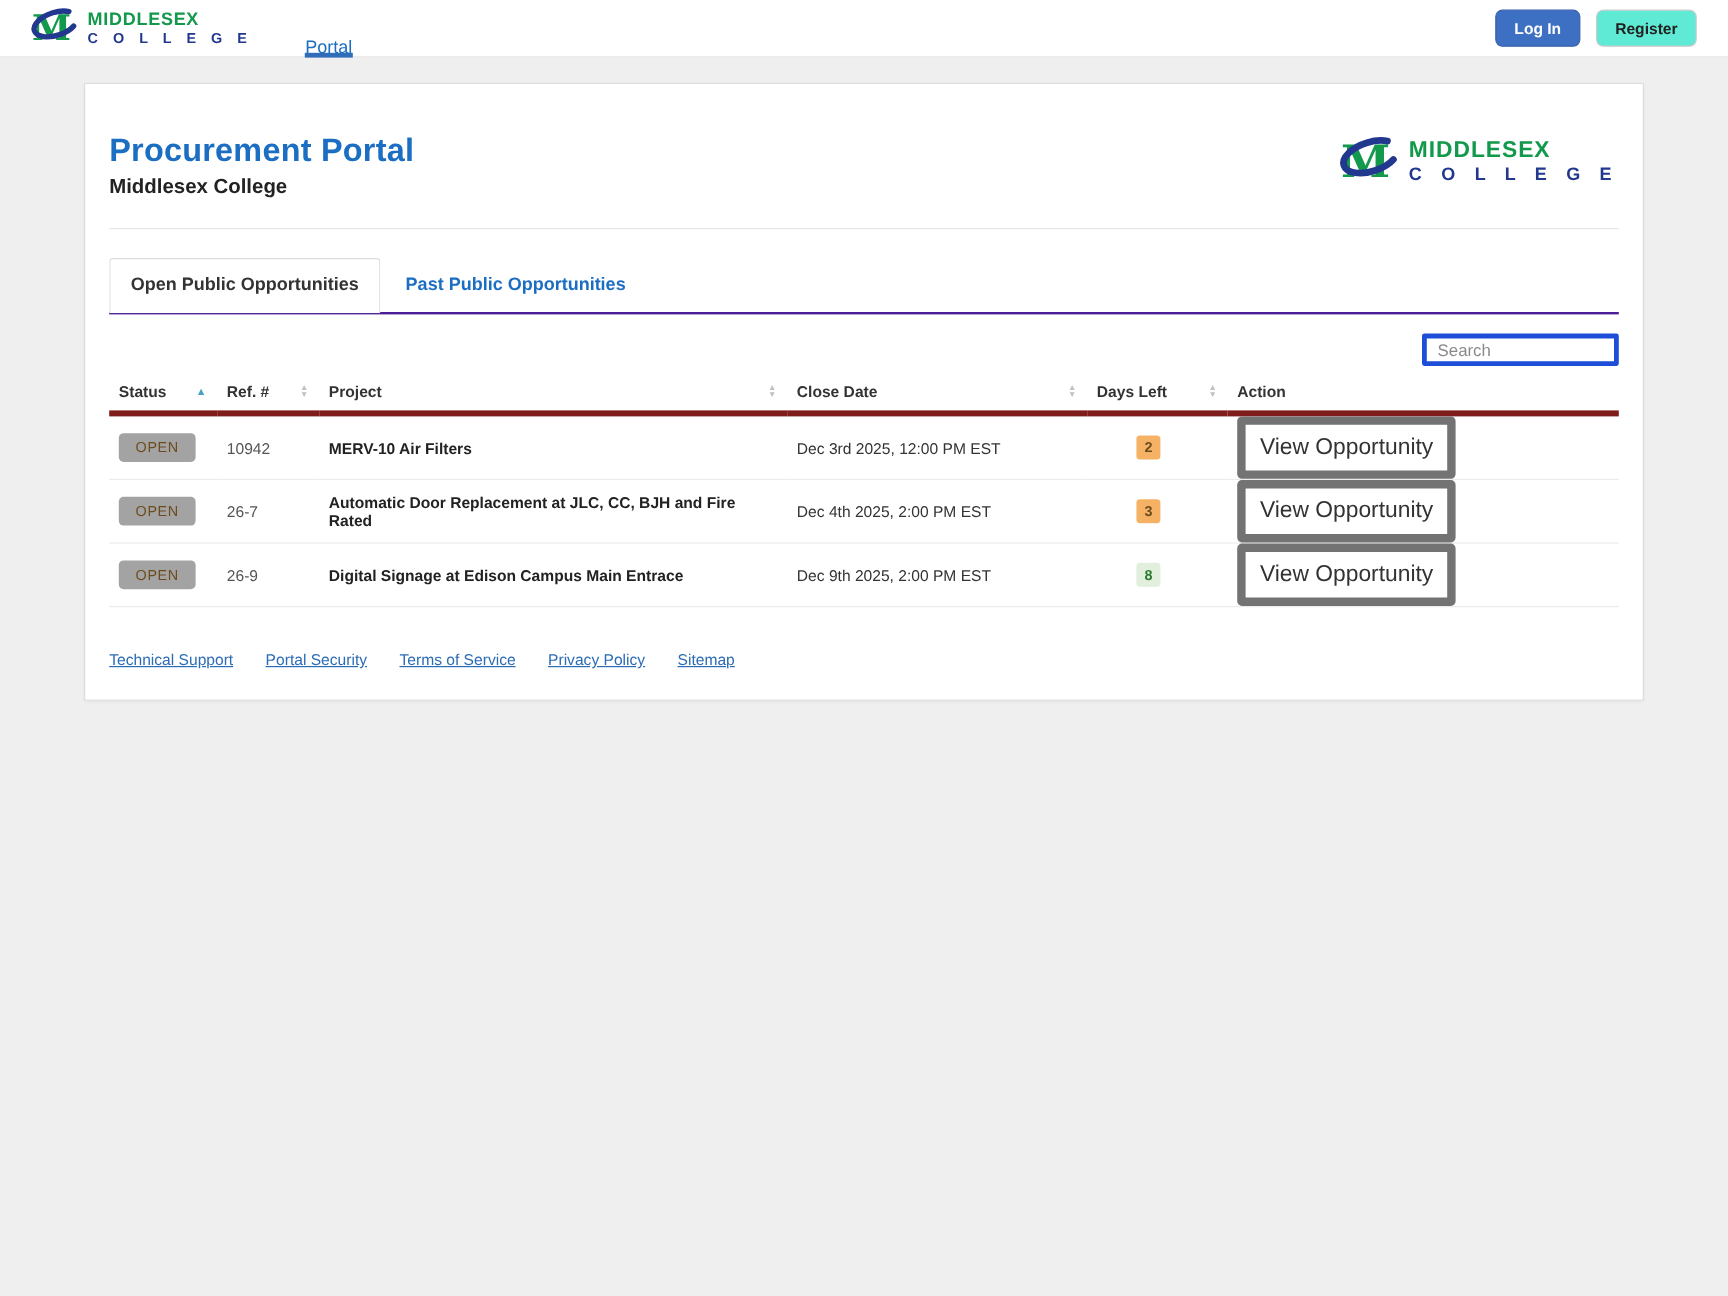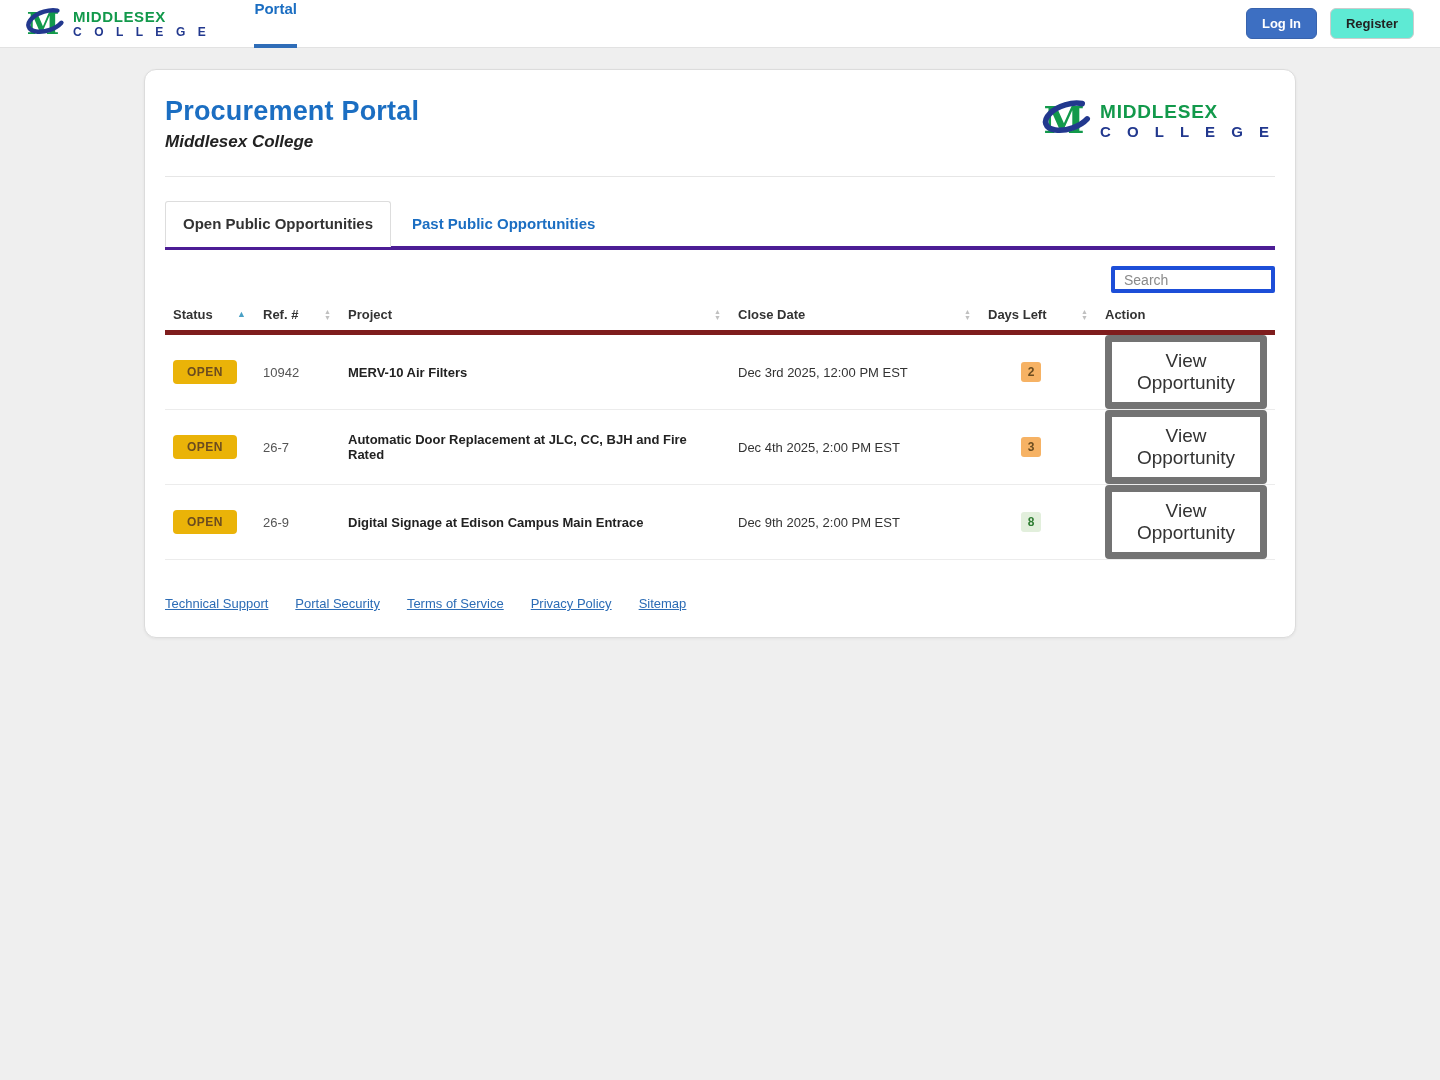--- a/index.html
+++ b/index.html
@@ -15,45 +15,45 @@
   .topbar {
     height:48px; background:#fff; border-bottom:1px solid #e2e2e2;
     display:flex; align-items:center; padding:0 26px 0 20px;
   }
   .brand { display:flex; align-items:center; gap:7px; }
   .brand-text { line-height:1; }
   .brand-line1 { color:#12994b; font-weight:bold; font-size:15px; letter-spacing:0.6px; }
   .brand-line2 { color:#22388e; font-weight:bold; font-size:12px; letter-spacing:4.6px; margin-top:2px; }
   .nav { margin-left:34px; height:48px; display:flex; }
   .nav-item {
-    position:relative; display:flex; align-items:flex-start;
-    padding:0 10px; color:#1b6ec2; font-weight:bold; font-size:15px; cursor:pointer;
+    position:relative; display:flex; align-items:flex-end;
+    padding:0 10px; color:#1b6ec2; font-weight:normal; font-size:15px; cursor:pointer;
   }
   .nav-underline { position:absolute; left:10px; right:10px; bottom:0; height:4px; background:#2f6db8; }
   .topbar-actions { margin-left:auto; display:flex; gap:13px; }
   .btn { font-family:inherit; font-weight:bold; font-size:13px; border-radius:6px; padding:7px 15px; cursor:pointer; }
   .btn-login { background:#3d6fc2; border:1px solid #3863ad; color:#fff; }
   .btn-register { background:#5eead4; border:1px solid #ccc; color:#222; }
 
   
   .card {
-    width:1152px; margin:21px auto 0; background:#fff;
-    border:1px solid #dcdcdc; border-radius:12px;
+    width:1300px; margin:21px auto 0; background:#fff;
+    border:1px solid #dcdcdc; border-radius:0;
     box-shadow:0 1px 3px rgba(0,0,0,0.06);
-    padding:26px 20px 20px;
+    padding:40px 20px 20px;
   }
   .card-header { display:flex; justify-content:space-between; align-items:flex-start; }
   .page-title { margin:0; color:#1b6ec2; font-size:27px; font-weight:bold; letter-spacing:0.2px; }
-  .page-subtitle { margin:5px 0 0; color:#222; font-size:17px; font-weight:bold;font-style:italic; }
+  .page-subtitle { margin:5px 0 0; color:#222; font-size:17px; font-weight:bold; }
   .card-logo .brand-line1 { font-size:19px; letter-spacing:0.8px; }
   .card-logo .brand-line2 { font-size:15px; letter-spacing:6px; margin-top:3px; }
   .divider { border:none; border-top:1px solid #e6e6e6; margin:24px 0 24px; }
 
   
-  .tabs { display:flex; border-bottom:4px solid #4c1d95;text-align:right; }
+  .tabs { display:flex; border-bottom:2px solid #4c1d95;text-align:right; }
   .tab { padding:13px 17px; font-size:15px; font-weight:bold; cursor:pointer; }
   .tab.active {
     border:1px solid #ddd; border-bottom:1px solid #fff;
     margin-bottom:-1px; border-radius:3px 3px 0 0; color:#333; background:#fff;
   }
   .tab.inactive { color:#1b6ec2; margin-left:3px; border:1px solid transparent; }
 
   
   .search-row { display:flex; justify-content:flex-end; padding:16px 0 6px; }
   .search-input {
@@ -68,22 +68,22 @@
     font-size:13px; font-weight:bold; color:#333; text-align:left;
     padding:8px; border-bottom:5px solid #7f1d1d; cursor:pointer;
   }
   .th-inner { display:flex; align-items:center; justify-content:space-between; }
   .sort-pair { display:flex; flex-direction:column; align-items:center; font-size:7px; line-height:6px; color:#c0c0c0; margin-right:1px; }
   .sort-active { color:#49a0c5; font-size:9px; line-height:9px; margin-right:1px; }
   td { height:48px; padding:0 8px; vertical-align:middle; border-bottom:1px solid #ececec; font-size:13px; color:#333; }
   .ref-cell { color:#555; }
   .project-cell { font-weight:bold; color:#222; }
   .status-badge {
-    display:inline-block; background:#eab308; color:#6b4c1f;
-    font-weight:bold; font-size:12px; letter-spacing:0.5px;
+    display:inline-block; background:#a3a3a3; color:#6b4c1f;
+    font-weight:normal; font-size:12px; letter-spacing:0.5px;
     padding:5px 14px; border-radius:4px;
   }
   .dl-badge {
     display:inline-block; min-width:20px; height:20px; line-height:20px;
     text-align:center; border-radius:3px; font-weight:bold; font-size:12px;
     margin-left:33px; padding:0 3px;
   }
   .dl-badge.orange { background:#f6b264; color:#6b4c1f; }
   .dl-badge.green  { background:#e2efdc; color:#2f7d33; }
   .view-btn {

